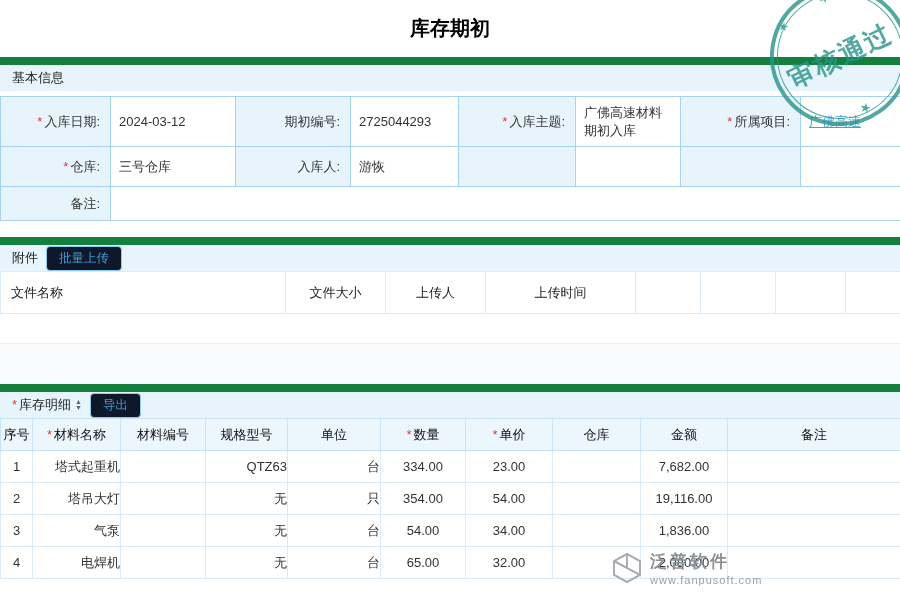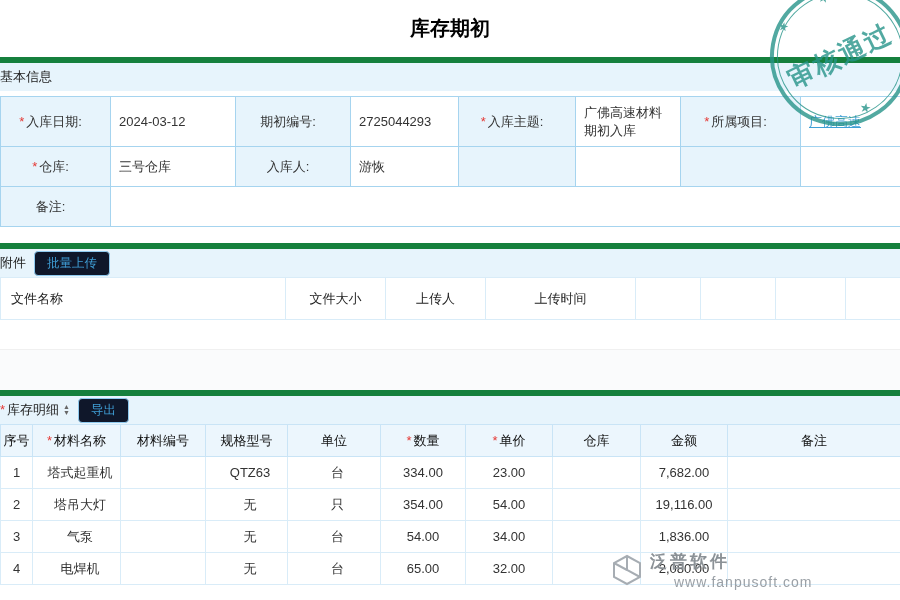--- a/index.html
+++ b/index.html
@@ -7,58 +7,58 @@
   body {
     font-family: "Liberation Sans", "DejaVu Sans", sans-serif;
     font-size: 13px; color:#333; background:#fff;
     position: relative; overflow: hidden;
   }
   .title-bar {
     height: 57px; display:flex; align-items:center; justify-content:center;
     font-size: 20px; font-weight: bold; color:#000;
   }
   .band {
-    border-top: 6px solid #15803d; background:#e7f4fc; height:34px;
-    display:flex; align-items:center; gap:8px; padding-left:0;
+    border-top: 8px solid #15803d; background:#e7f4fc; height:34px;
+    display:flex; align-items:center; gap:8px; padding-left:12px;
   }
   .band-title { color:#222; }
   .btn {
     background:#0f172a; border:1px solid #8fcaef; color:#3f9fd6;
     border-radius:4px; font-size:12.5px; padding:3px 12px; cursor:pointer;
     font-family: inherit;
   }
   .req { color:#e53935; margin-right:2px; }
   
   .form-table { border-collapse:collapse; table-layout:fixed; width:900px; margin-top:5px; }
   .form-table td { border:1px solid #a6d4ef; font-size:13px; overflow:hidden; }
-  .form-table .lbl { background:#e7f4fc; text-align:center; padding-right:10px; color:#333; }
+  .form-table .lbl { background:#e7f4fc; text-align:right; padding-right:10px; color:#333; }
   .form-table .val { background:#fff; padding:3px 8px; text-align:left; line-height:1.35; }
   .form-table tr.r1 td { height:50px; }
   .form-table tr.r2 td { height:40px;margin-left:20px; }
-  .form-table tr.r3 td { height:40px; }
+  .form-table tr.r3 td { height:34px; }
   .link { color:#3f9fd6; text-decoration:underline; cursor:pointer; }
   
   .attach-section { margin-top:16px; }
   .attach-table { border-collapse:collapse; table-layout:fixed; width:900px; margin-top:0; }
   .attach-table th {
     height:42px; border:1px solid #d9ecf8; background:#fff;
     font-weight:normal; color:#222; text-align:center; font-size:13px;
   }
   .attach-table th.first { text-align:left; padding-left:10px; }
   .attach-empty { height:30px; border-bottom:1px solid #f0f0f0; }
   .spacer { height:40px; background:#fafbfc; }
   
   .sort-toggle { display:flex; flex-direction:column; line-height:6px; font-size:7px; color:#666; cursor:pointer; margin-left:-4px; }
   .detail-table { border-collapse:collapse; table-layout:fixed; width:900px; }
   .detail-table th {
     background:#ecf6fd; font-weight:normal; height:32px;
     border:1px solid #c9e4f6; text-align:center; color:#111;
   }
   .detail-table td { height:32px; border:1px solid #d9ecf8; background:#fff; }
-  .ta-l { text-align:center; padding-left:7px; }
+  .ta-l { text-align:right; padding-left:7px; }
   .ta-c { text-align:center; }
   
   .stamp {
     position:absolute; top:-14px; right:-10px; width:140px; height:140px;
     opacity:.8; transform:rotate(10deg); pointer-events:none; z-index:50;
   }
   .stamp .ring { position:absolute; inset:0; border:4px solid #27948a; border-radius:50%; }
   .stamp .ring2 { position:absolute; inset:7px; border:1px solid #27948a; border-radius:50%; }
   .stamp-text {
     position:absolute; inset:0; display:flex; align-items:center; justify-content:center;
@@ -68,21 +68,21 @@
   .stamp .star { position:absolute; color:#27948a; }
   .stamp .s1 { top:8px; left:38px; font-size:13px; }
   .stamp .s2 { top:44px; left:4px; font-size:12px; }
   .stamp .s3 { bottom:16px; right:30px; font-size:13px; }
   
   .footer-logo {
     position:absolute; left:610px; top:550px; display:flex; align-items:center; gap:6px;
     z-index:40;
   }
   .brand-name { font-size:17px; font-weight:bold; color:#8b9196; letter-spacing:3px; }
-  .brand-url { font-size:14px; color:#9aa0a6; letter-spacing:1px; margin-top:1px;margin-left:24px; }
+  .brand-url { font-size:11px; color:#9aa0a6; letter-spacing:1px; margin-top:1px; }
 </style>
 </head>
 <body>
 
 <div class="page">
 
   <div class="title-bar">库存期初</div>
 
   <div class="stamp">
     <div class="ring"></div>

